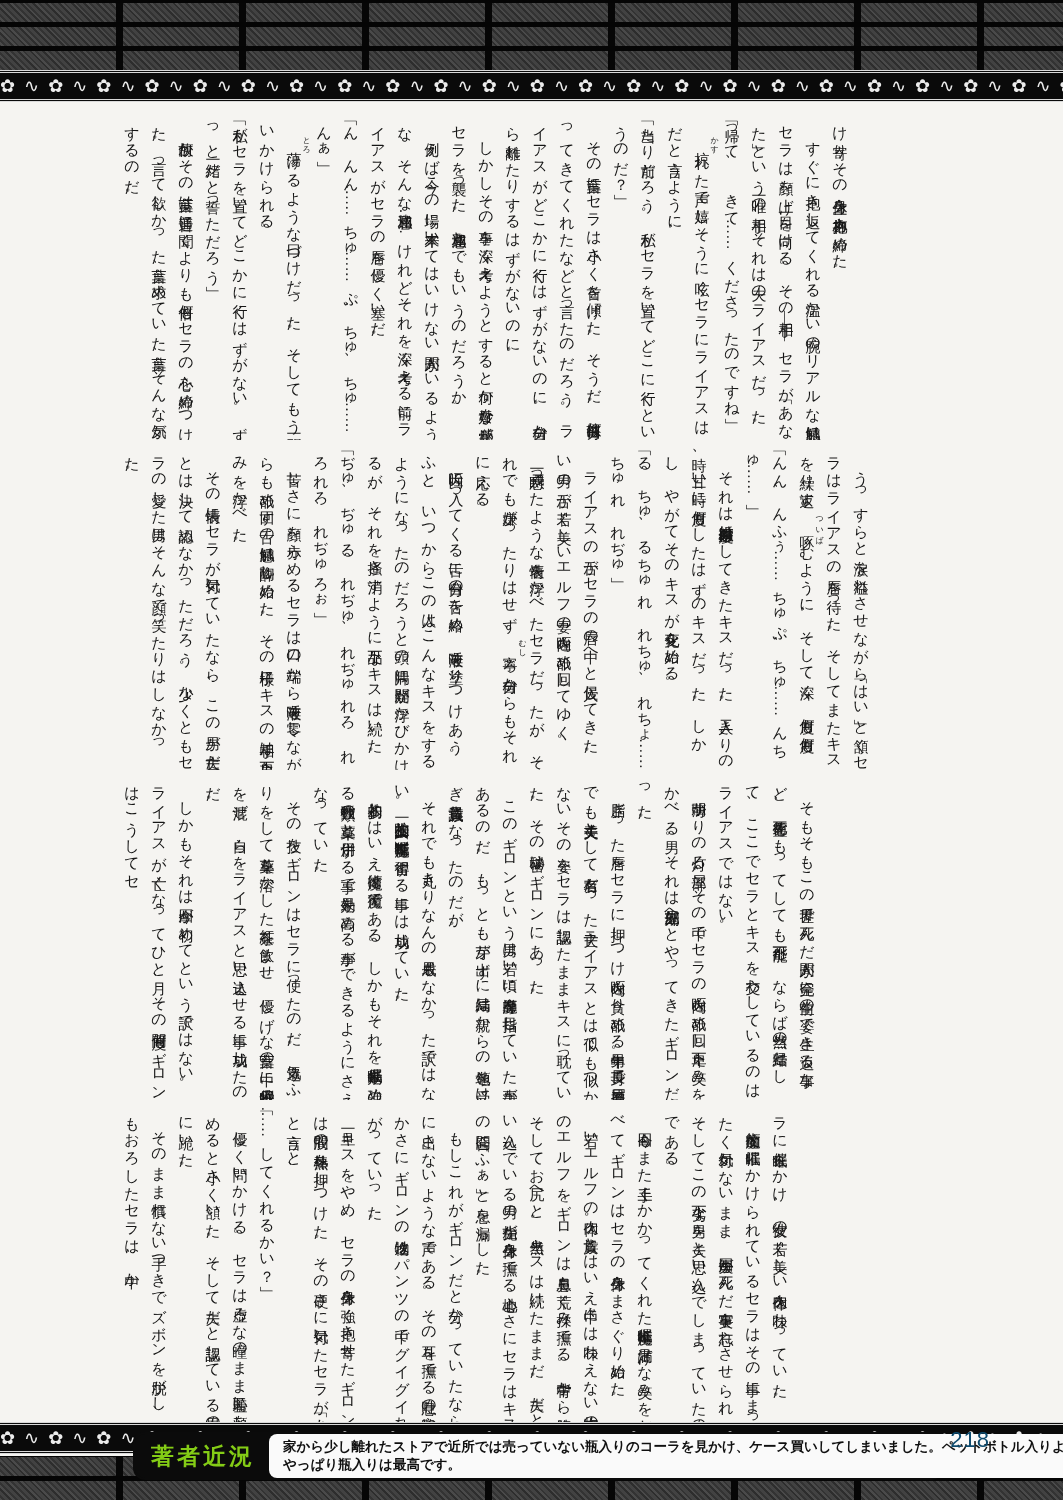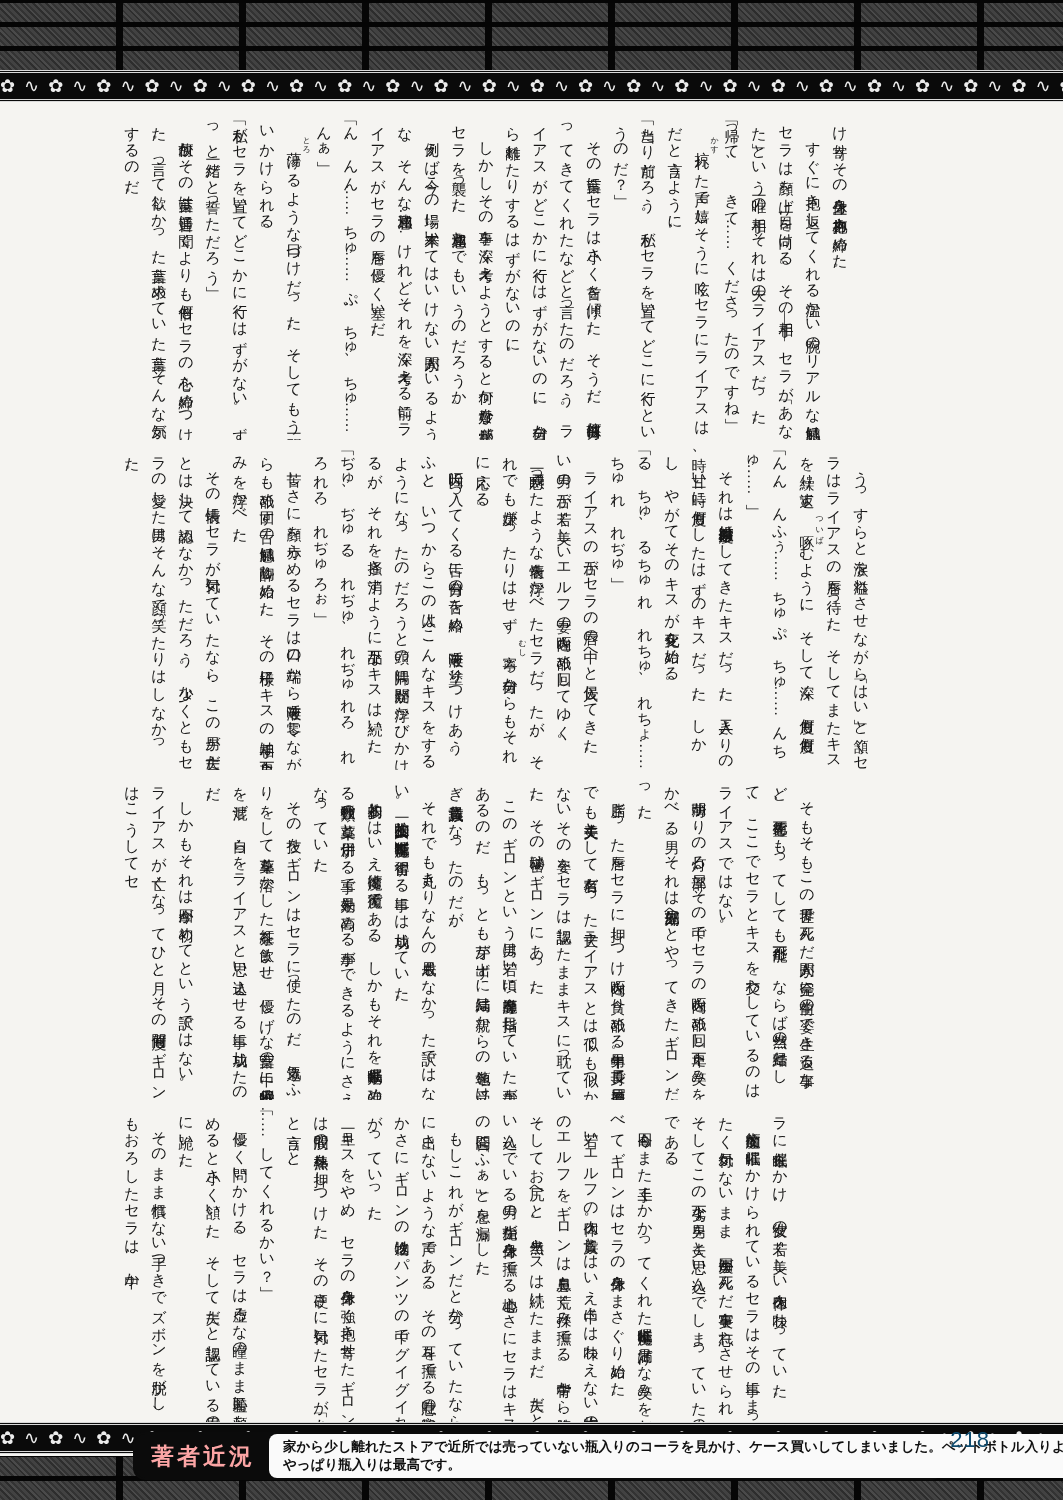--- a/index.html
+++ b/index.html
@@ -43,21 +43,21 @@
   .para{margin:0;}
   .para.ind{text-indent:1em;}
   ruby rt{font-size:8px;letter-spacing:0;}
   
   .footer-box{
     position:absolute;left:135px;top:1434px;width:806px;height:44px;
     background:#0b0b0b;border-radius:10px;display:flex;align-items:center;
     z-index:3;box-shadow:0 0 0 2px #0b0b0b;
   }
   .footer-label{
-    color:#fca5a5;font-family:"Liberation Sans","DejaVu Sans",sans-serif;
+    color:#84cc16;font-family:"Liberation Sans","DejaVu Sans",sans-serif;
     font-weight:bold;font-size:23px;letter-spacing:3px;
     padding:0 14px 0 16px;white-space:nowrap;
   }
   .footer-text-box{
     background:#fafafa;border-radius:8px 22px 22px 8px;
     flex:1;margin-right:4px;padding:4px 14px;
   }
   .footer-text-box p{
     margin:0;font-family:"Liberation Sans","DejaVu Sans",sans-serif;
     font-weight:bold;font-size:13.5px;line-height:1.35;color:#101010;

